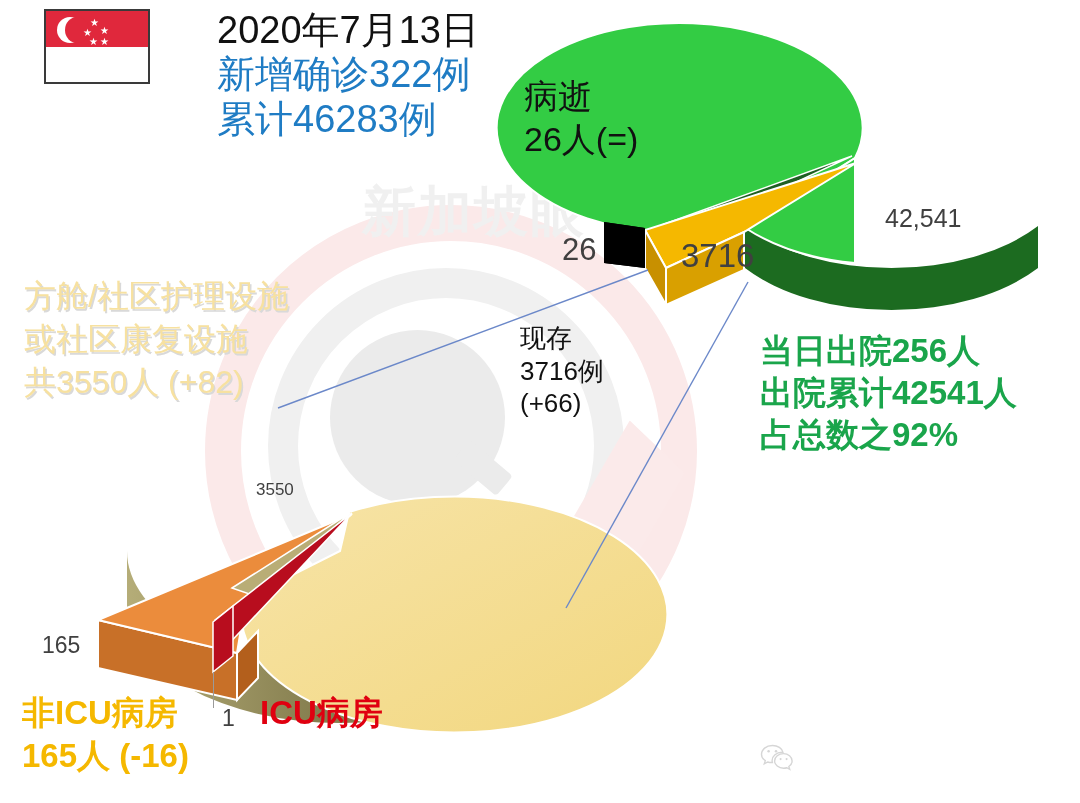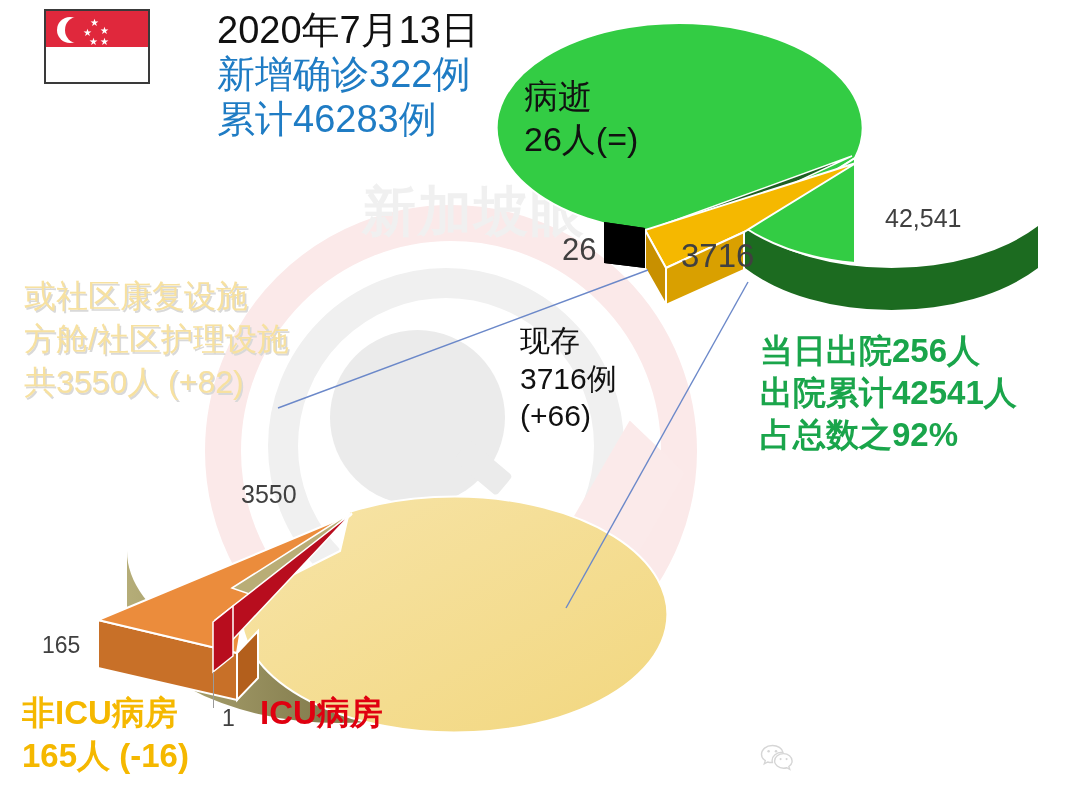--- a/index.html
+++ b/index.html
@@ -70,40 +70,40 @@
   
   .lbl{position:absolute;white-space:nowrap;}
 
   .death-label{left:524px;top:75px;font-size:34px;color:#111111;line-height:1.25;}
 
   .cream-label{
     left:24px;top:275px;font-size:32px;color:#f7e1a0;line-height:1.35;
     text-shadow:1.5px 1.5px 0 #d9d9d9;
   }
 
-  .active-label{left:520px;top:322px;font-size:30px;color:#111111;line-height:1.25;}
+  .active-label{left:520px;top:322px;font-size:26px;color:#111111;line-height:1.25;}
 
   .green-label{
     left:760px;top:330px;font-size:33px;color:#1aa54b;font-weight:bold;
     line-height:1.28;
   }
 
   .nonicu-label{
     left:22px;top:692px;font-size:33px;color:#f5b800;font-weight:bold;line-height:1.3;
   }
   .icu-label{
     left:260px;top:692px;font-size:33px;color:#e00010;font-weight:bold;line-height:1.3;
   }
 
   
   .slice-val{position:absolute;color:#404040;white-space:nowrap;margin-top:24px;}
   .v-42541{left:885px;top:180px;font-size:25px;}
   .v-3716 {left:681px;top:213px;font-size:33px;}
   .v-26   {left:562px;top:208px;font-size:31px;}
-  .v-3550 {left:241px;top:456px;font-size:25px;}
+  .v-3550 {left:256px;top:456px;font-size:17px;}
   .v-165  {left:42px;top:608px;font-size:23px;}
   .v-1    {left:222px;top:681px;font-size:23px;}
 
   
   .tick{position:absolute;background:#9a9a9a;width:1px;}
 
   
   .wechat{
     position:absolute;left:760px;top:744px;display:flex;align-items:center;gap:9px;
   }
@@ -201,22 +201,22 @@
   <div class="slice-val v-165">165</div>
   <div class="slice-val v-1">1</div>
   <div class="tick" style="left:213px;top:672px;height:36px;"></div>
 
   <div class="lbl death-label">
     <div>病逝</div>
     <div>26人(=)</div>
   </div>
 
   <div class="lbl cream-label">
+    <div>方舱/社区护理设施</div>
     <div>或社区康复设施</div>
-    <div>方舱/社区护理设施</div>
     <div>共3550人 (+82)</div>
   </div>
 
   <div class="lbl active-label">
     <div>现存</div>
     <div>3716例</div>
     <div>(+66)</div>
   </div>
 
   <div class="lbl green-label">

